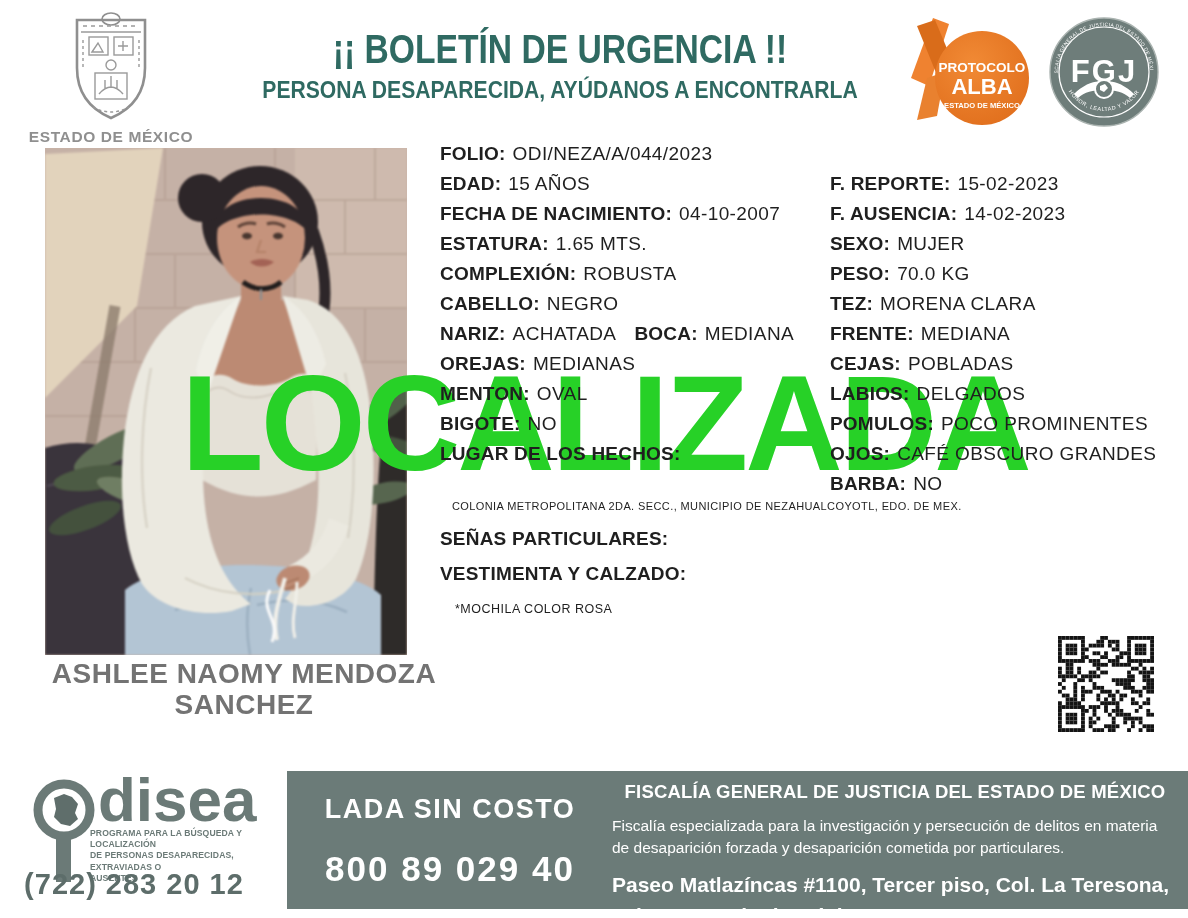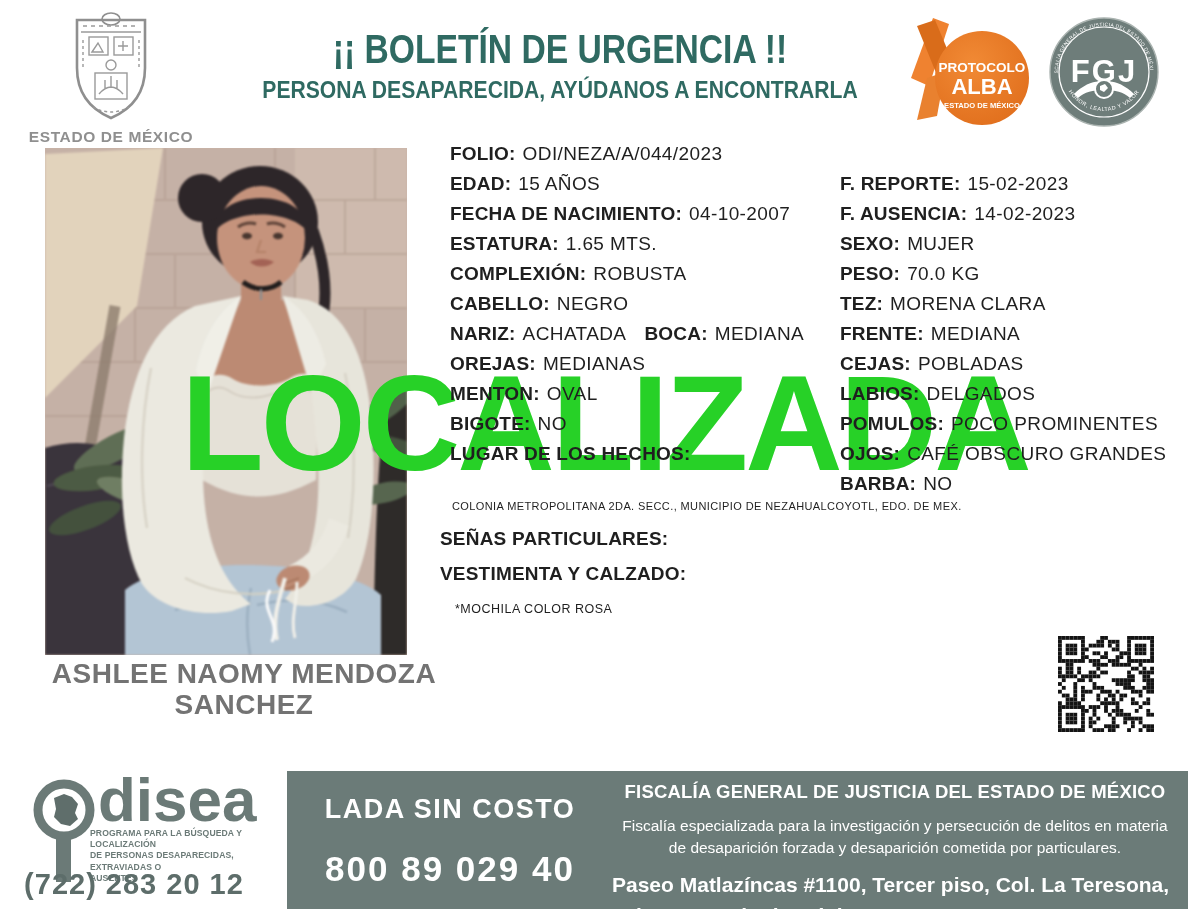--- a/index.html
+++ b/index.html
@@ -22,21 +22,21 @@
   
   .overlay{position:absolute;left:150px;top:356px;width:910px;text-align:center;
            font-size:135px;font-weight:bold;letter-spacing:-3px;line-height:1;
            color:#27d127;white-space:nowrap;z-index:2;}
 
   
   .col{position:absolute;z-index:3;}
   .col-left{left:440px;top:139px;}
   .col-right{left:830px;top:169px;}
   .frow{height:30px;display:flex;align-items:center;white-space:nowrap;font-size:19px;}
-  .flabel{font-weight:bold;letter-spacing:.2px;margin-left:10px;}
+  .flabel{font-weight:bold;letter-spacing:.2px;}
   .fvalue{margin-left:7px;letter-spacing:.4px;}
   .flabel2{font-weight:bold;margin-left:18px;letter-spacing:.2px;}
   .smalltext{position:absolute;z-index:3;font-size:11px;letter-spacing:.4px;white-space:nowrap;}
   .lugar-value{left:452px;top:500px;}
   .boldline{position:absolute;z-index:3;font-size:19px;font-weight:bold;letter-spacing:.2px;white-space:nowrap;}
   .senas{left:440px;top:528px;}
   .vestimenta{left:440px;top:563px;}
   .mochila{left:455px;top:584px;font-size:12.5px;letter-spacing:.5px;margin-top:18px;}
 
   
@@ -46,21 +46,21 @@
   
   .qr{position:absolute;left:1058px;top:636px;width:96px;height:96px;z-index:3;}
 
   
   .footer-bar{position:absolute;left:287px;top:771px;width:901px;height:138px;background:#6b7b78;z-index:1;}
   .lada-block{position:absolute;left:300px;top:794px;width:300px;text-align:center;color:#fff;z-index:2;}
   .lada-l1{font-size:27px;font-weight:bold;letter-spacing:1.5px;}
   .lada-l2{font-size:35px;font-weight:bold;letter-spacing:2px;margin-top:24px;}
   .fisc-block{position:absolute;left:612px;top:781px;width:566px;color:#fff;z-index:2;}
   .fisc-title{font-size:18.5px;font-weight:bold;letter-spacing:.2px;text-align:center;white-space:nowrap;}
-  .fisc-desc{font-size:15.5px;margin-top:12px;line-height:1.45;text-align:center;}
+  .fisc-desc{font-size:15.5px;margin-top:12px;line-height:1.45;}
   .fisc-addr{font-size:21px;font-weight:bold;margin-top:9px;line-height:1.5;text-align:left;padding-right:8px;}
 
   .odisea-block{position:absolute;left:28px;top:778px;width:262px;z-index:2;}
   .odisea-logo{position:relative;height:90px;}
   .odisea-word{position:absolute;left:58px;top:-14px;font-size:62px;font-weight:bold;letter-spacing:0;color:#6b7a77;margin-left:12px;}
   .odisea-caption{position:absolute;left:62px;top:50px;width:205px;font-size:8.6px;font-weight:bold;
                   line-height:1.3;color:#6b7a77;letter-spacing:.1px;}
   .odisea-phone{position:absolute;left:0;top:868px;width:268px;text-align:center;
                 font-size:29px;font-weight:bold;letter-spacing:1px;color:#5d6d6a;z-index:2;}
 </style>

